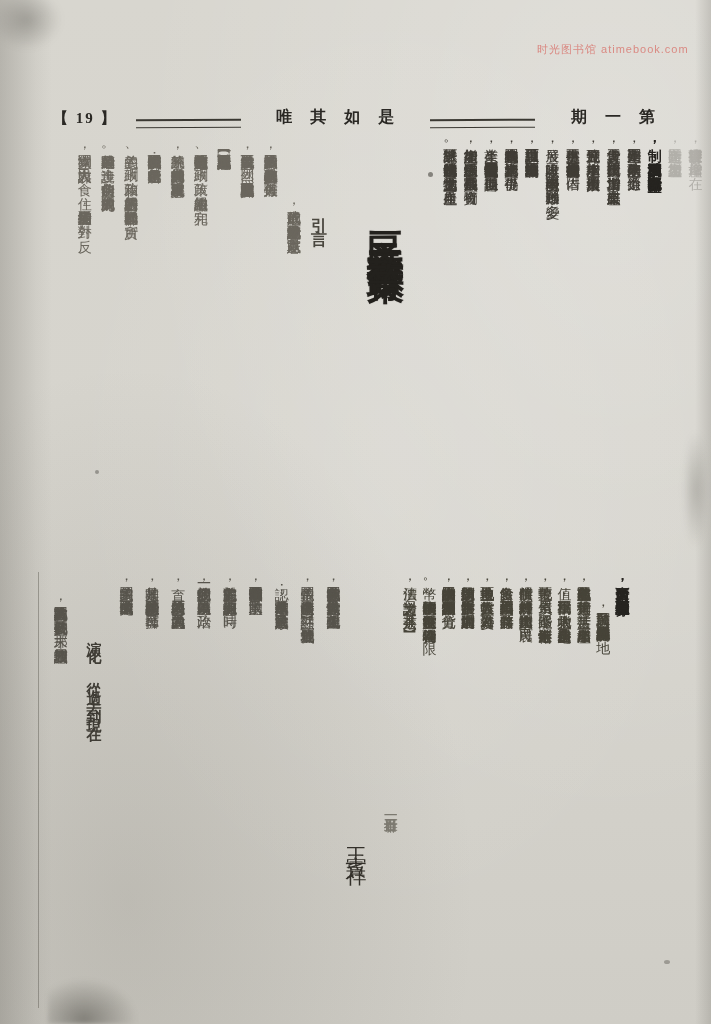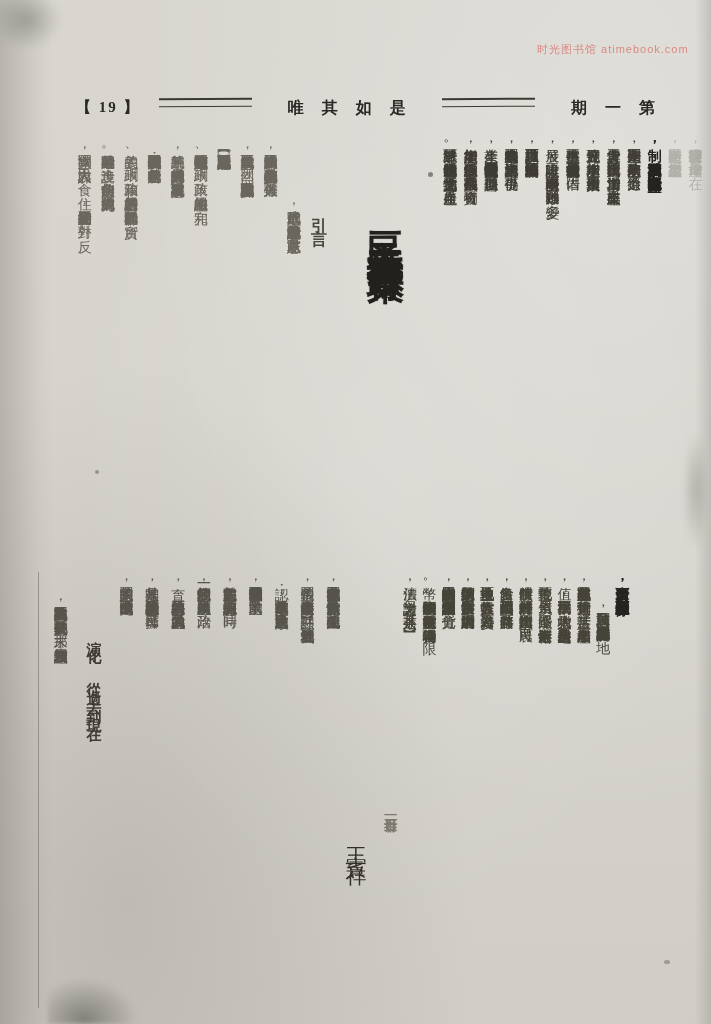--- a/index.html
+++ b/index.html
@@ -19,22 +19,22 @@
   .page::after{ 
     content:"";position:absolute;right:0;top:0;bottom:0;width:16px;
     background:linear-gradient(270deg,rgba(100,97,90,.22),transparent);
   }
   .watermark{
     position:absolute;left:537px;top:3px;font-size:11px;color:#d97b74;
     letter-spacing:1px;font-family:"Liberation Sans","DejaVu Sans",sans-serif;opacity:.85;margin-top:39px;
   }
   
   .header{
-    position:absolute;left:76px;top:98px;right:38px;height:30px;
-    display:flex;align-items:flex-start;color:#2a2824;
+    position:absolute;left:53px;top:98px;right:38px;height:30px;
+    display:flex;align-items:flex-end;color:#2a2824;
   }
   .pageno{font-size:15px;font-weight:bold;letter-spacing:2px;white-space:nowrap;}
   .rule{flex:1;height:6px;margin:0 18px;border-top:2px solid #3a3832;border-bottom:1.5px solid #3a3832;transform:rotate(-0.4deg);}
   .mag,.issue{font-size:16px;font-weight:bold;letter-spacing:18px;white-space:nowrap;text-indent:18px;}
   
   .vblock{
     position:absolute;writing-mode:vertical-rl;overflow:hidden;
     font-size:14px;text-align:left;
   }
   .vblock p{margin:0;padding:0;}

